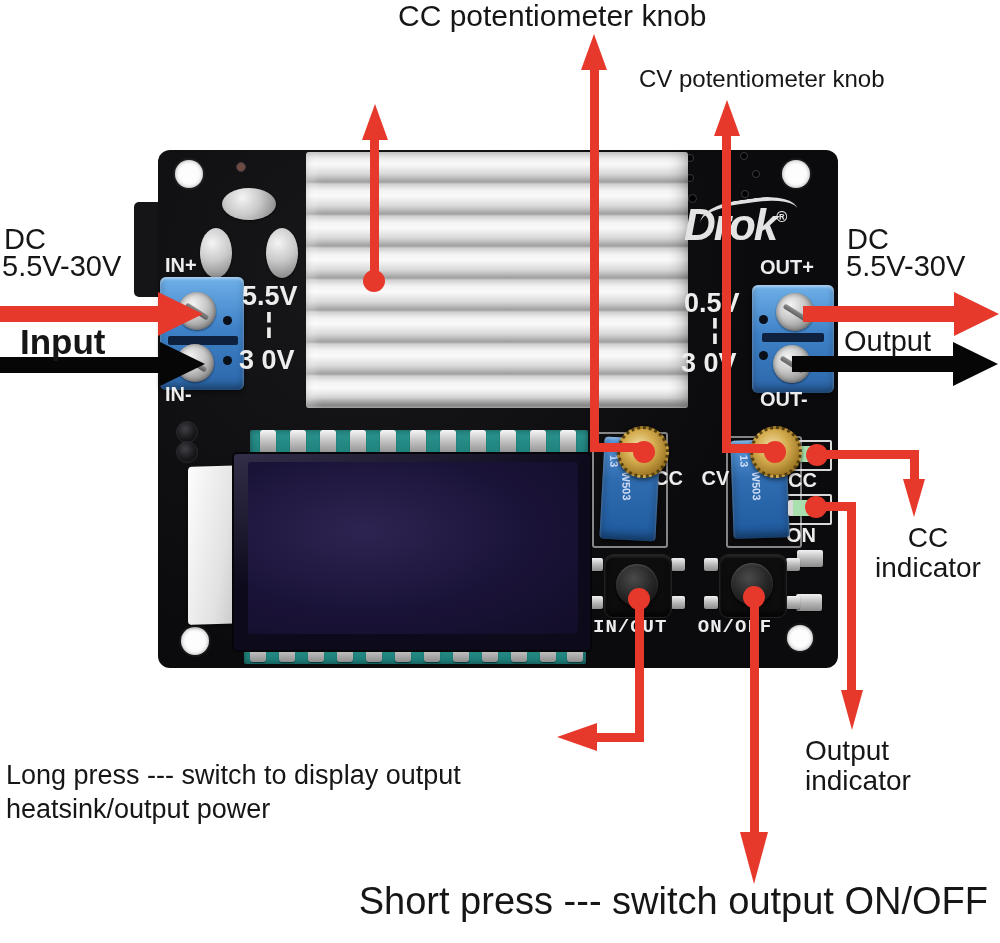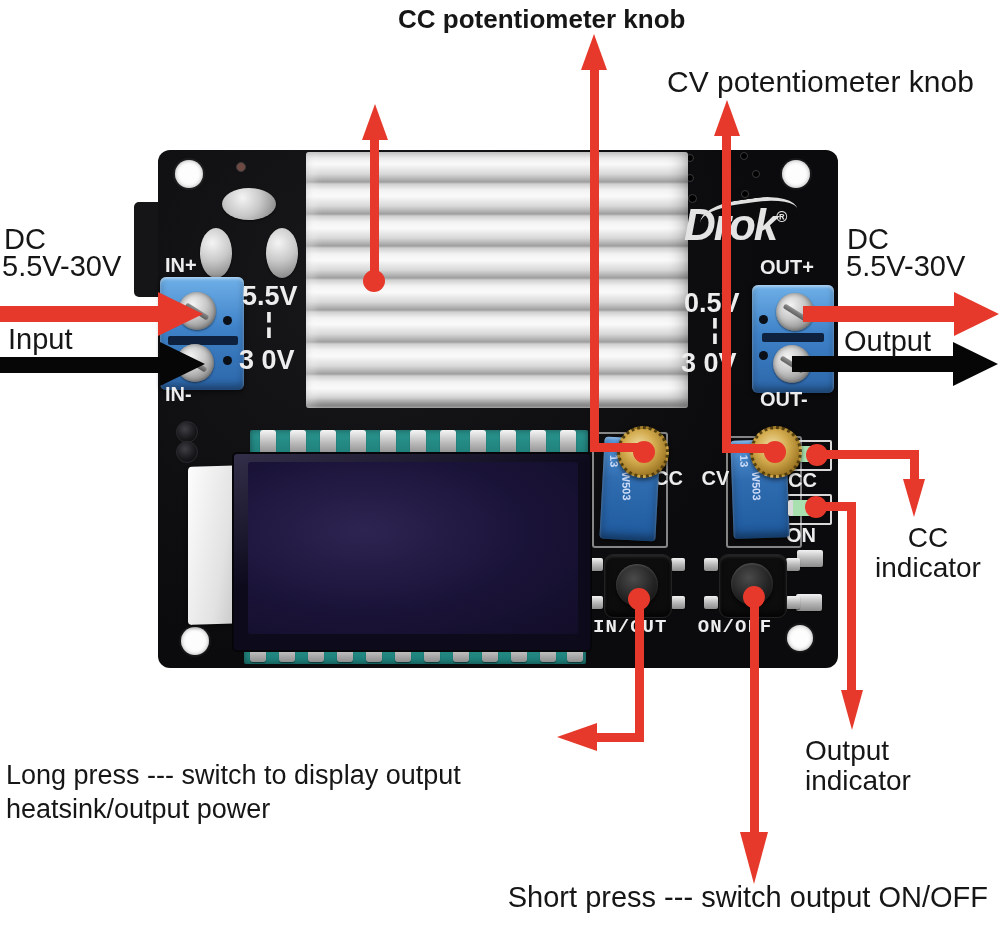--- a/index.html
+++ b/index.html
@@ -201,42 +201,42 @@
 
   <div class="pad" style="left:704px;top:558px;width:14px;height:13px;"></div>
   <div class="pad" style="left:704px;top:596px;width:14px;height:13px;"></div>
   <div class="pad" style="left:786px;top:558px;width:14px;height:13px;"></div>
   <div class="pad" style="left:786px;top:596px;width:14px;height:13px;"></div>
   <div class="btnbody" style="left:719px;top:554px;"></div>
   <div class="plunger" style="left:731px;top:563px;"></div>
 
   <div class="wtxt" style="left:593px;top:618px;font-size:19px;font-family:'Liberation Mono',monospace;letter-spacing:1px;word-spacing:18px;z-index:5;">IN/OUT ON/OFF</div>
 
-  <div class="txt" style="left:398px;top:6px;font-size:26px;font-weight:bold;">CC potentiometer knob</div>
-  <div class="txt" style="left:639px;top:66px;font-size:30px;margin-left:28px;">CV potentiometer knob</div>
+  <div class="txt" style="left:398px;top:0px;font-size:30px;">CC potentiometer knob</div>
+  <div class="txt" style="left:639px;top:66px;font-size:24px;">CV potentiometer knob</div>
 
   <div class="tri" style="left:362px;top:104px;border-left:13px solid transparent;border-right:13px solid transparent;border-bottom:36px solid var(--red);"></div>
   <div class="shaft" style="left:370px;top:138px;width:9px;height:145px;"></div>
   <div class="dot" style="left:363px;top:270px;width:22px;height:22px;"></div>
 
   <div class="tri" style="left:581px;top:34px;border-left:13px solid transparent;border-right:13px solid transparent;border-bottom:36px solid var(--red);"></div>
   <div class="shaft" style="left:590px;top:68px;width:9px;height:382px;"></div>
   <div class="shaft" style="left:590px;top:443px;width:56px;height:9px;"></div>
   <div class="dot" style="left:633px;top:441px;width:22px;height:22px;"></div>
 
   <div class="tri" style="left:714px;top:100px;border-left:13px solid transparent;border-right:13px solid transparent;border-bottom:36px solid var(--red);"></div>
   <div class="shaft" style="left:722px;top:134px;width:9px;height:314px;"></div>
   <div class="shaft" style="left:722px;top:444px;width:55px;height:9px;"></div>
   <div class="dot" style="left:764px;top:441px;width:22px;height:22px;"></div>
 
   <div class="txt" style="left:4px;top:224px;font-size:29px;">DC</div>
   <div class="txt" style="left:2px;top:251px;font-size:29px;">5.5V-30V</div>
   <div class="shaft" style="left:0px;top:306px;width:160px;height:16px;"></div>
   <div class="tri" style="left:158px;top:292px;border-top:22px solid transparent;border-bottom:22px solid transparent;border-left:45px solid var(--red);"></div>
-  <div class="txt" style="left:8px;top:324px;font-size:29px;z-index:62;">Input</div>
+  <div class="txt" style="left:20px;top:324px;font-size:35px;z-index:62;font-weight:bold;">Input</div>
   <div class="shaft-k" style="left:0px;top:357px;width:162px;height:16px;"></div>
   <div class="tri" style="left:160px;top:342px;border-top:22px solid transparent;border-bottom:22px solid transparent;border-left:45px solid #060606;"></div>
 
   <div class="txt" style="left:847px;top:224px;font-size:29px;">DC</div>
   <div class="txt" style="left:846px;top:251px;font-size:29px;">5.5V-30V</div>
   <div class="shaft" style="left:803px;top:306px;width:153px;height:16px;"></div>
   <div class="tri" style="left:954px;top:292px;border-top:22px solid transparent;border-bottom:22px solid transparent;border-left:45px solid var(--red);"></div>
   <div class="txt" style="left:844px;top:326px;font-size:29px;z-index:62;">Output</div>
   <div class="shaft-k" style="left:792px;top:356px;width:163px;height:16px;"></div>
   <div class="tri" style="left:953px;top:342px;border-top:22px solid transparent;border-bottom:22px solid transparent;border-left:45px solid #060606;"></div>
@@ -258,15 +258,15 @@
   <div class="dot" style="left:628px;top:588px;width:22px;height:22px;"></div>
   <div class="shaft" style="left:635px;top:599px;width:9px;height:143px;"></div>
   <div class="shaft" style="left:597px;top:733px;width:47px;height:9px;"></div>
   <div class="tri" style="left:557px;top:723px;border-top:14px solid transparent;border-bottom:14px solid transparent;border-right:40px solid var(--red);"></div>
   <div class="txt" style="left:6px;top:761px;font-size:27px;">Long press --- switch to display output</div>
   <div class="txt" style="left:6px;top:795px;font-size:27px;">heatsink/output power</div>
 
   <div class="dot" style="left:743px;top:586px;width:22px;height:22px;"></div>
   <div class="shaft" style="left:750px;top:597px;width:9px;height:237px;"></div>
   <div class="tri" style="left:740px;top:832px;border-left:14px solid transparent;border-right:14px solid transparent;border-top:52px solid var(--red);"></div>
-  <div class="txt" style="right:12px;top:882px;font-size:29px;text-align:right;">Short press --- switch output ON/OFF</div>
+  <div class="txt" style="right:12px;top:882px;font-size:38px;text-align:right;">Short press --- switch output ON/OFF</div>
 
 </div>
 
 </body></html>

